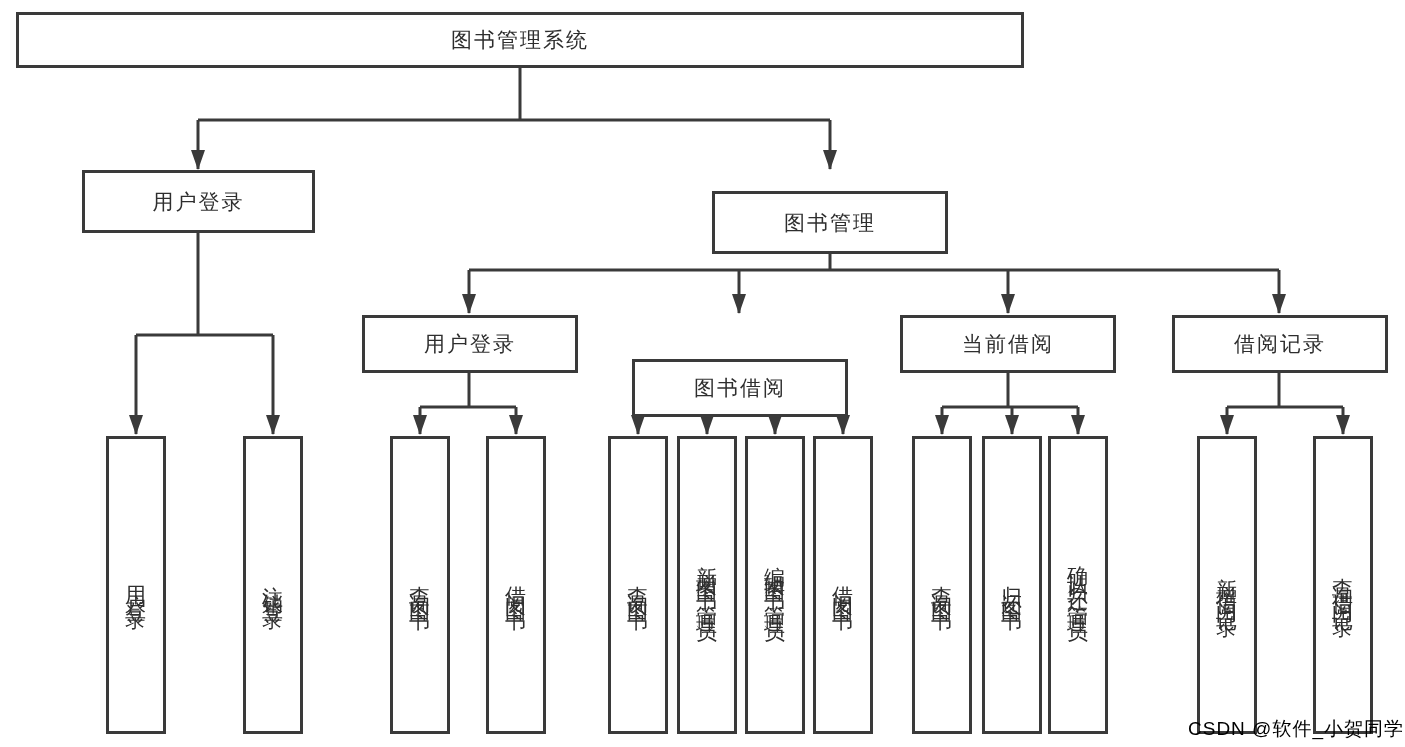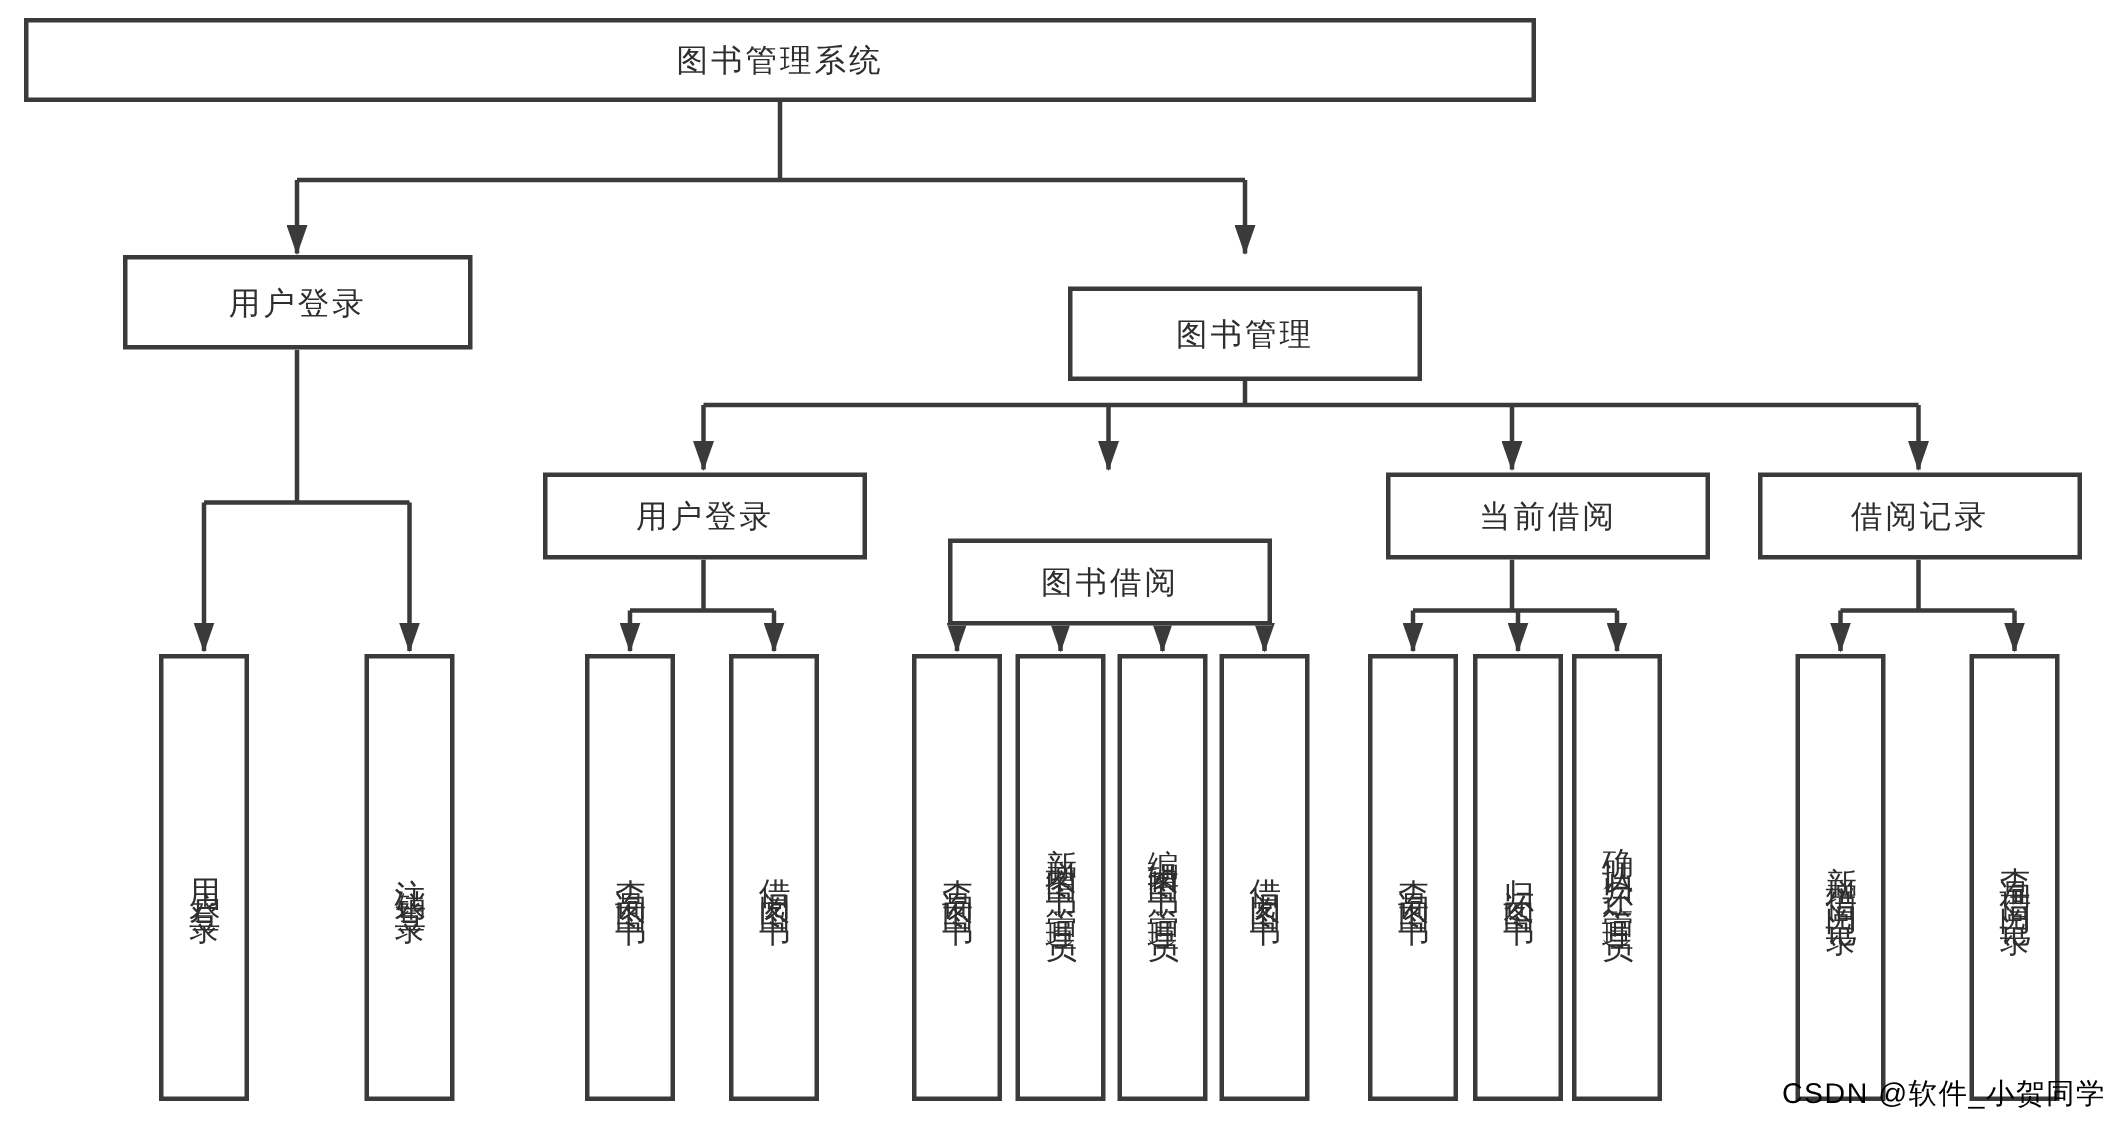--- a/index.html
+++ b/index.html
@@ -104,21 +104,21 @@
     <line x1="1343" y1="407" x2="1343" y2="434" stroke="#3a3a3a" stroke-width="3" marker-end="url(#arrow)"></line>
   </svg>
 
   <div class="box h-label" style="left:16px; top:12px; width:1008px; height:56px;">图书管理系统</div>
 
   <div class="box h-label" style="left:82px; top:170px; width:233px; height:63px;">用户登录</div>
   <div class="box h-label" style="left:712px; top:170px; width:236px; height:63px;margin-top:21px;">图书管理</div>
 
   <div class="box l3 h-label" style="left:362px;">用户登录</div>
   <div class="box l3 h-label" style="left:632px;margin-top:44px;">图书借阅</div>
-  <div class="box l3 h-label" style="left:900px;margin-left:24px;">当前借阅</div>
+  <div class="box l3 h-label" style="left:900px;">当前借阅</div>
   <div class="box l3 h-label" style="left:1172px;">借阅记录</div>
 
   <div class="box leaf" style="left:106px;">
     <span class="v-label">用户登录</span>
   </div>
   <div class="box leaf" style="left:243px;">
     <span class="v-label">注销登录</span>
   </div>
 
   <div class="box leaf" style="left:390px;">

